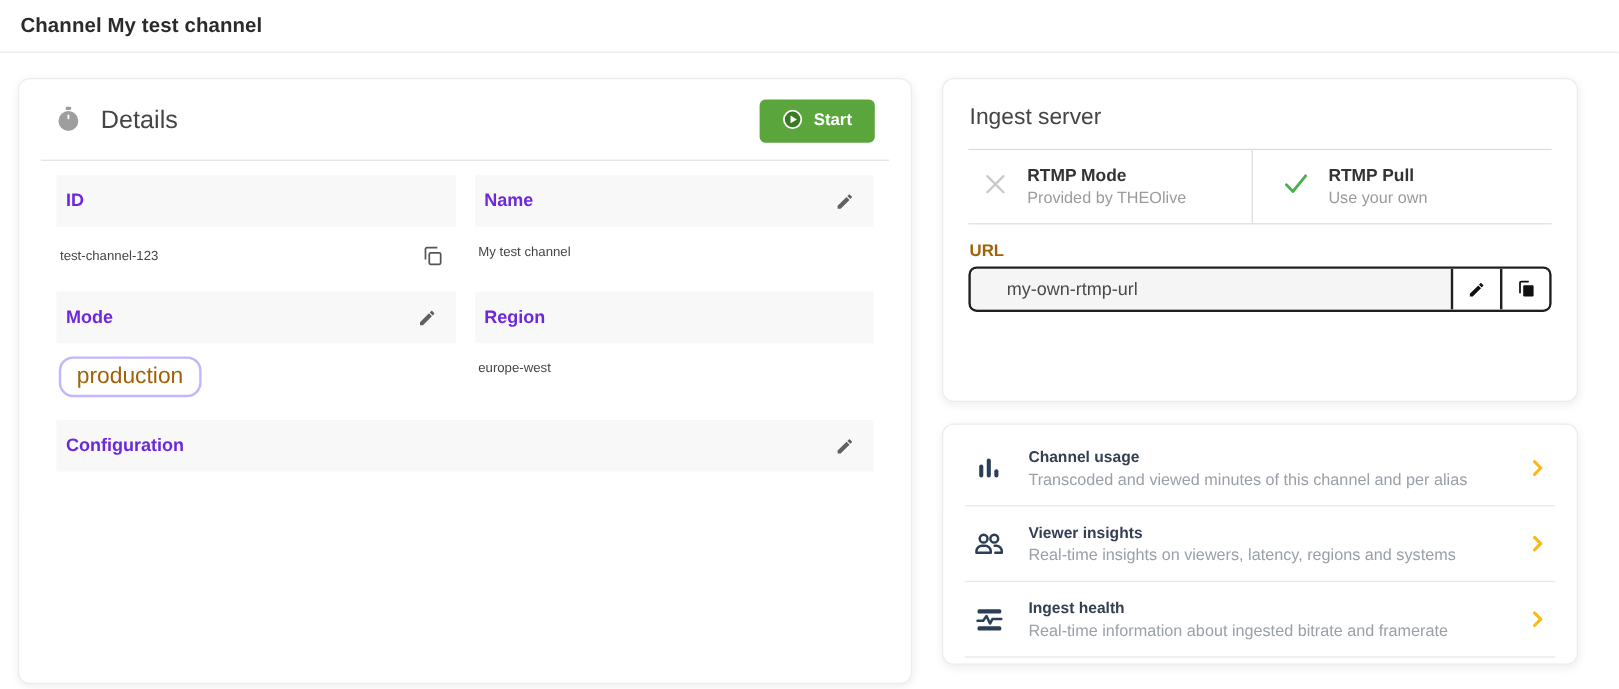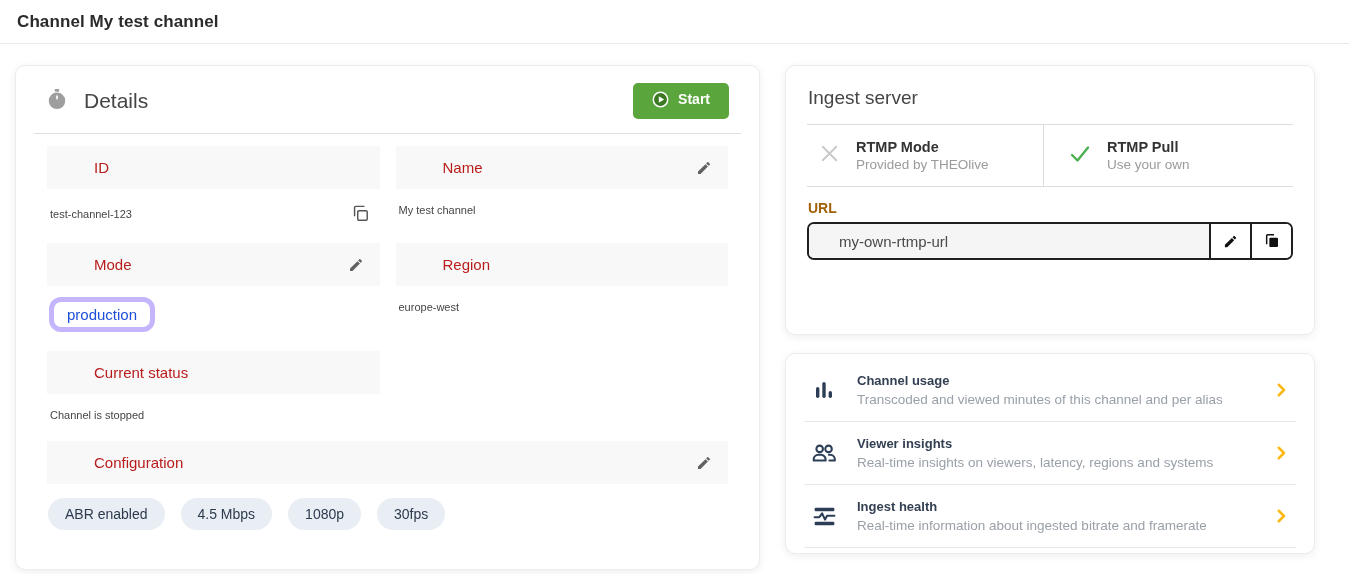--- a/index.html
+++ b/index.html
@@ -26,27 +26,27 @@
                color: #fff; font-weight: 700; font-size: 14px; padding: 8px 19px; border-radius: 5px;
                cursor: pointer; font-family: inherit; }
   .details-divider { border: none; border-top: 1px solid #e0e0e0; margin: 0 18px; }
 
   .fields-grid { display: grid; grid-template-columns: 1fr 1fr; column-gap: 16px;
                  padding: 12px 31px 0 31px; }
   .field { margin-bottom: 7px; }
   .span2 { grid-column: 1 / span 2; }
   .label-bar { background: #f8f8f8; height: 43px; display: flex; align-items: center;
                justify-content: space-between; padding: 0 14px 0 8px; }
-  .label-text { font-size: 15px; font-weight: 400; color: #b91c1c; margin-left: 39px; }
+  .label-text { font-size: 15px; font-weight: 700; color: #6d28d9; }
   .edit-btn { background: none; border: none; cursor: pointer; padding: 2px; line-height: 0; }
   .value-row { display: flex; align-items: center; justify-content: space-between;
                padding: 15px 10px 13px 3px; font-size: 11px; color: #454545; }
   .copy-btn { background: none; border: none; cursor: pointer; padding: 0; line-height: 0; }
-  .badge-production { display: inline-block; border: 5px solid #c4b5fd; color: #1d4ed8;
-                      border-radius: 12px; padding: 4px 13px; font-size: 15px; margin: 11px 0 12px 2px; }
+  .badge-production { display: inline-block; border: 2px solid #c4b5fd; color: #a16207;
+                      border-radius: 12px; padding: 4px 13px; font-size: 19px; margin: 11px 0 12px 2px; }
   .chips { display: flex; gap: 16px; padding: 14px 0 0 1px; }
   .chip { background: #e9eef4; color: #2c3a4e; border-radius: 16px; padding: 8px 17px;
           font-size: 14px; white-space: nowrap; }
 
   
   .right-col { width: 530px; display: flex; flex-direction: column; gap: 18px; }
 
   
   .ingest-card { height: 270px; padding: 19px 21px; }
   .ingest-heading { font-size: 19px; font-weight: 400; color: #454545; margin: 2px 0 15px 1px; }
@@ -158,46 +158,32 @@
 
       <div class="field">
         <div class="label-bar">
           <span class="label-text">Region</span>
         </div>
         <div class="value-row">
           <span>europe-west</span>
         </div>
       </div>
 
-      <div class="field">
-        <div class="label-bar">
-          <span class="label-text">Current status</span>
-        </div>
-        <div class="value-row">
-          <span>Channel is stopped</span>
-        </div>
-      </div>
       <div></div>
 
       <div class="field span2">
         <div class="label-bar">
           <span class="label-text">Configuration</span>
           <button class="edit-btn">
             <span>
               <svg width="16" height="16" viewBox="0 0 24 24" fill="#616161">
                 <path d="M20.7 7c.4-.4.4-1 0-1.4l-2.3-2.3c-.4-.4-1-.4-1.4 0l-1.8 1.8 3.7 3.7L20.7 7zM3 17.2V21h3.8L17.9 9.9l-3.7-3.7L3 17.2z"></path>
               </svg>
             </span>
           </button>
-        </div>
-        <div class="chips">
-          <span class="chip">ABR enabled</span>
-          <span class="chip">4.5 Mbps</span>
-          <span class="chip">1080p</span>
-          <span class="chip">30fps</span>
         </div>
       </div>
 
     </div>
   </div>
 
   <div class="right-col">
 
     <div class="card ingest-card">
       <div class="ingest-heading">Ingest server</div>

